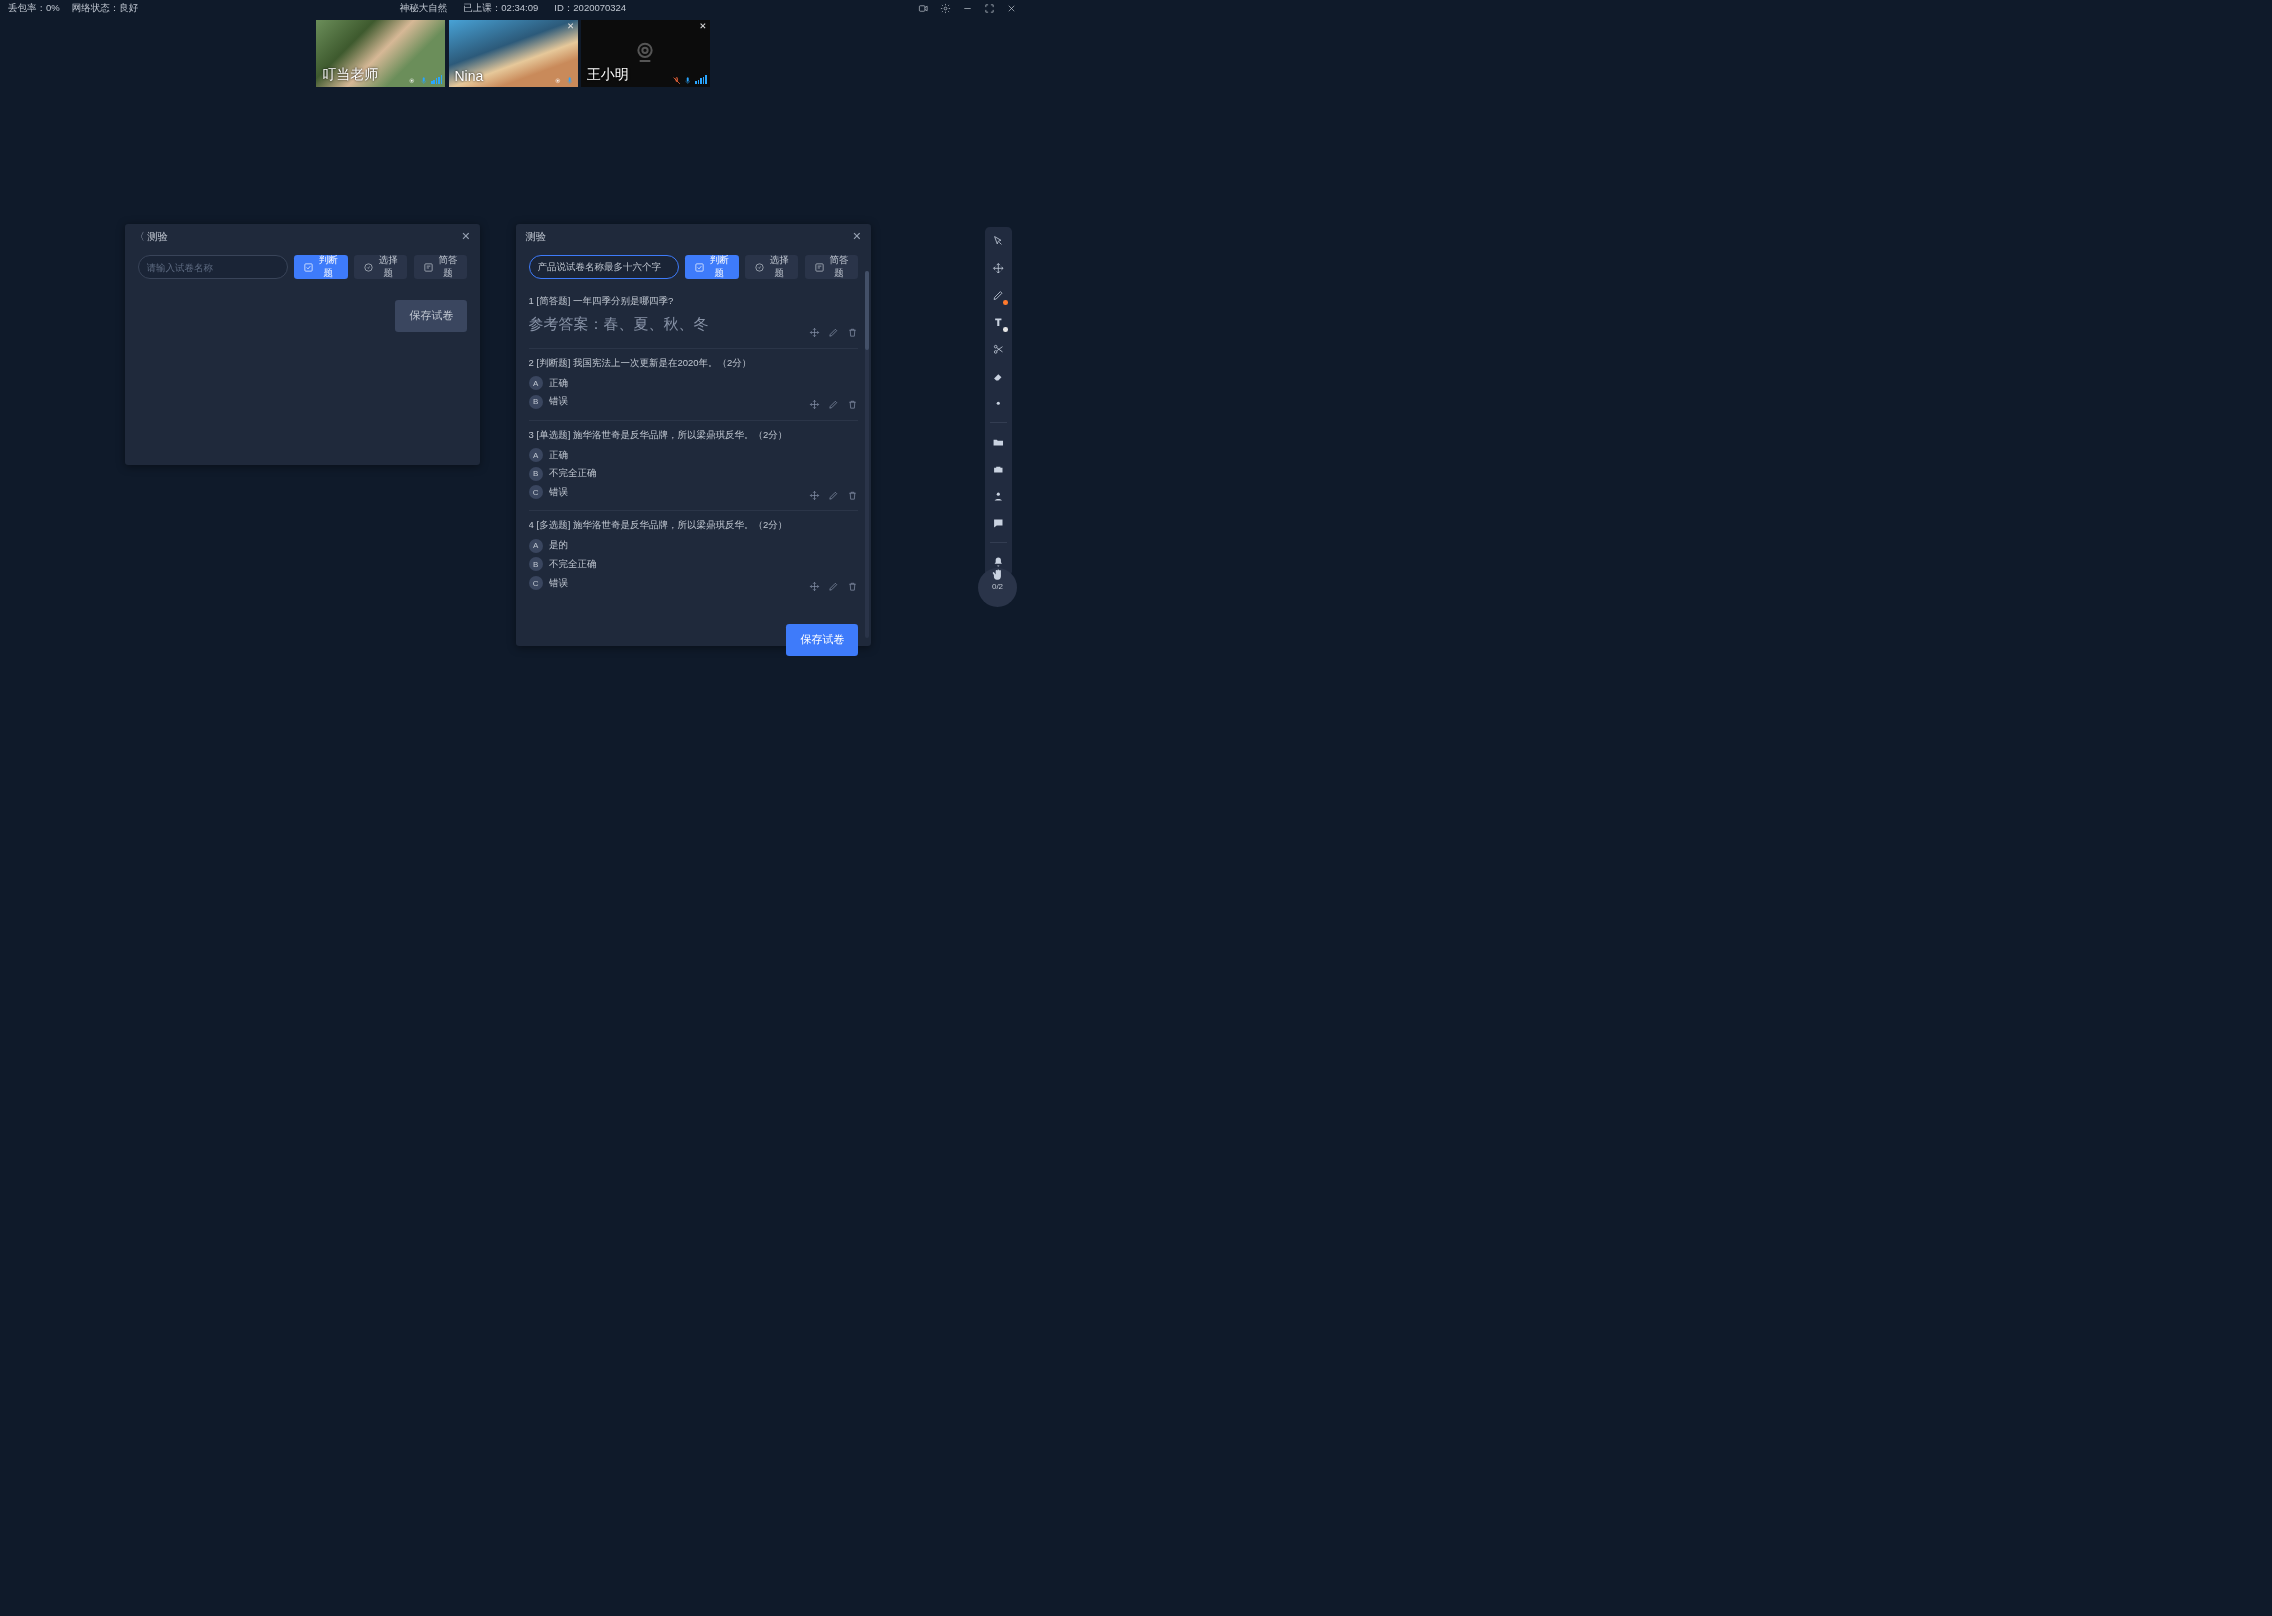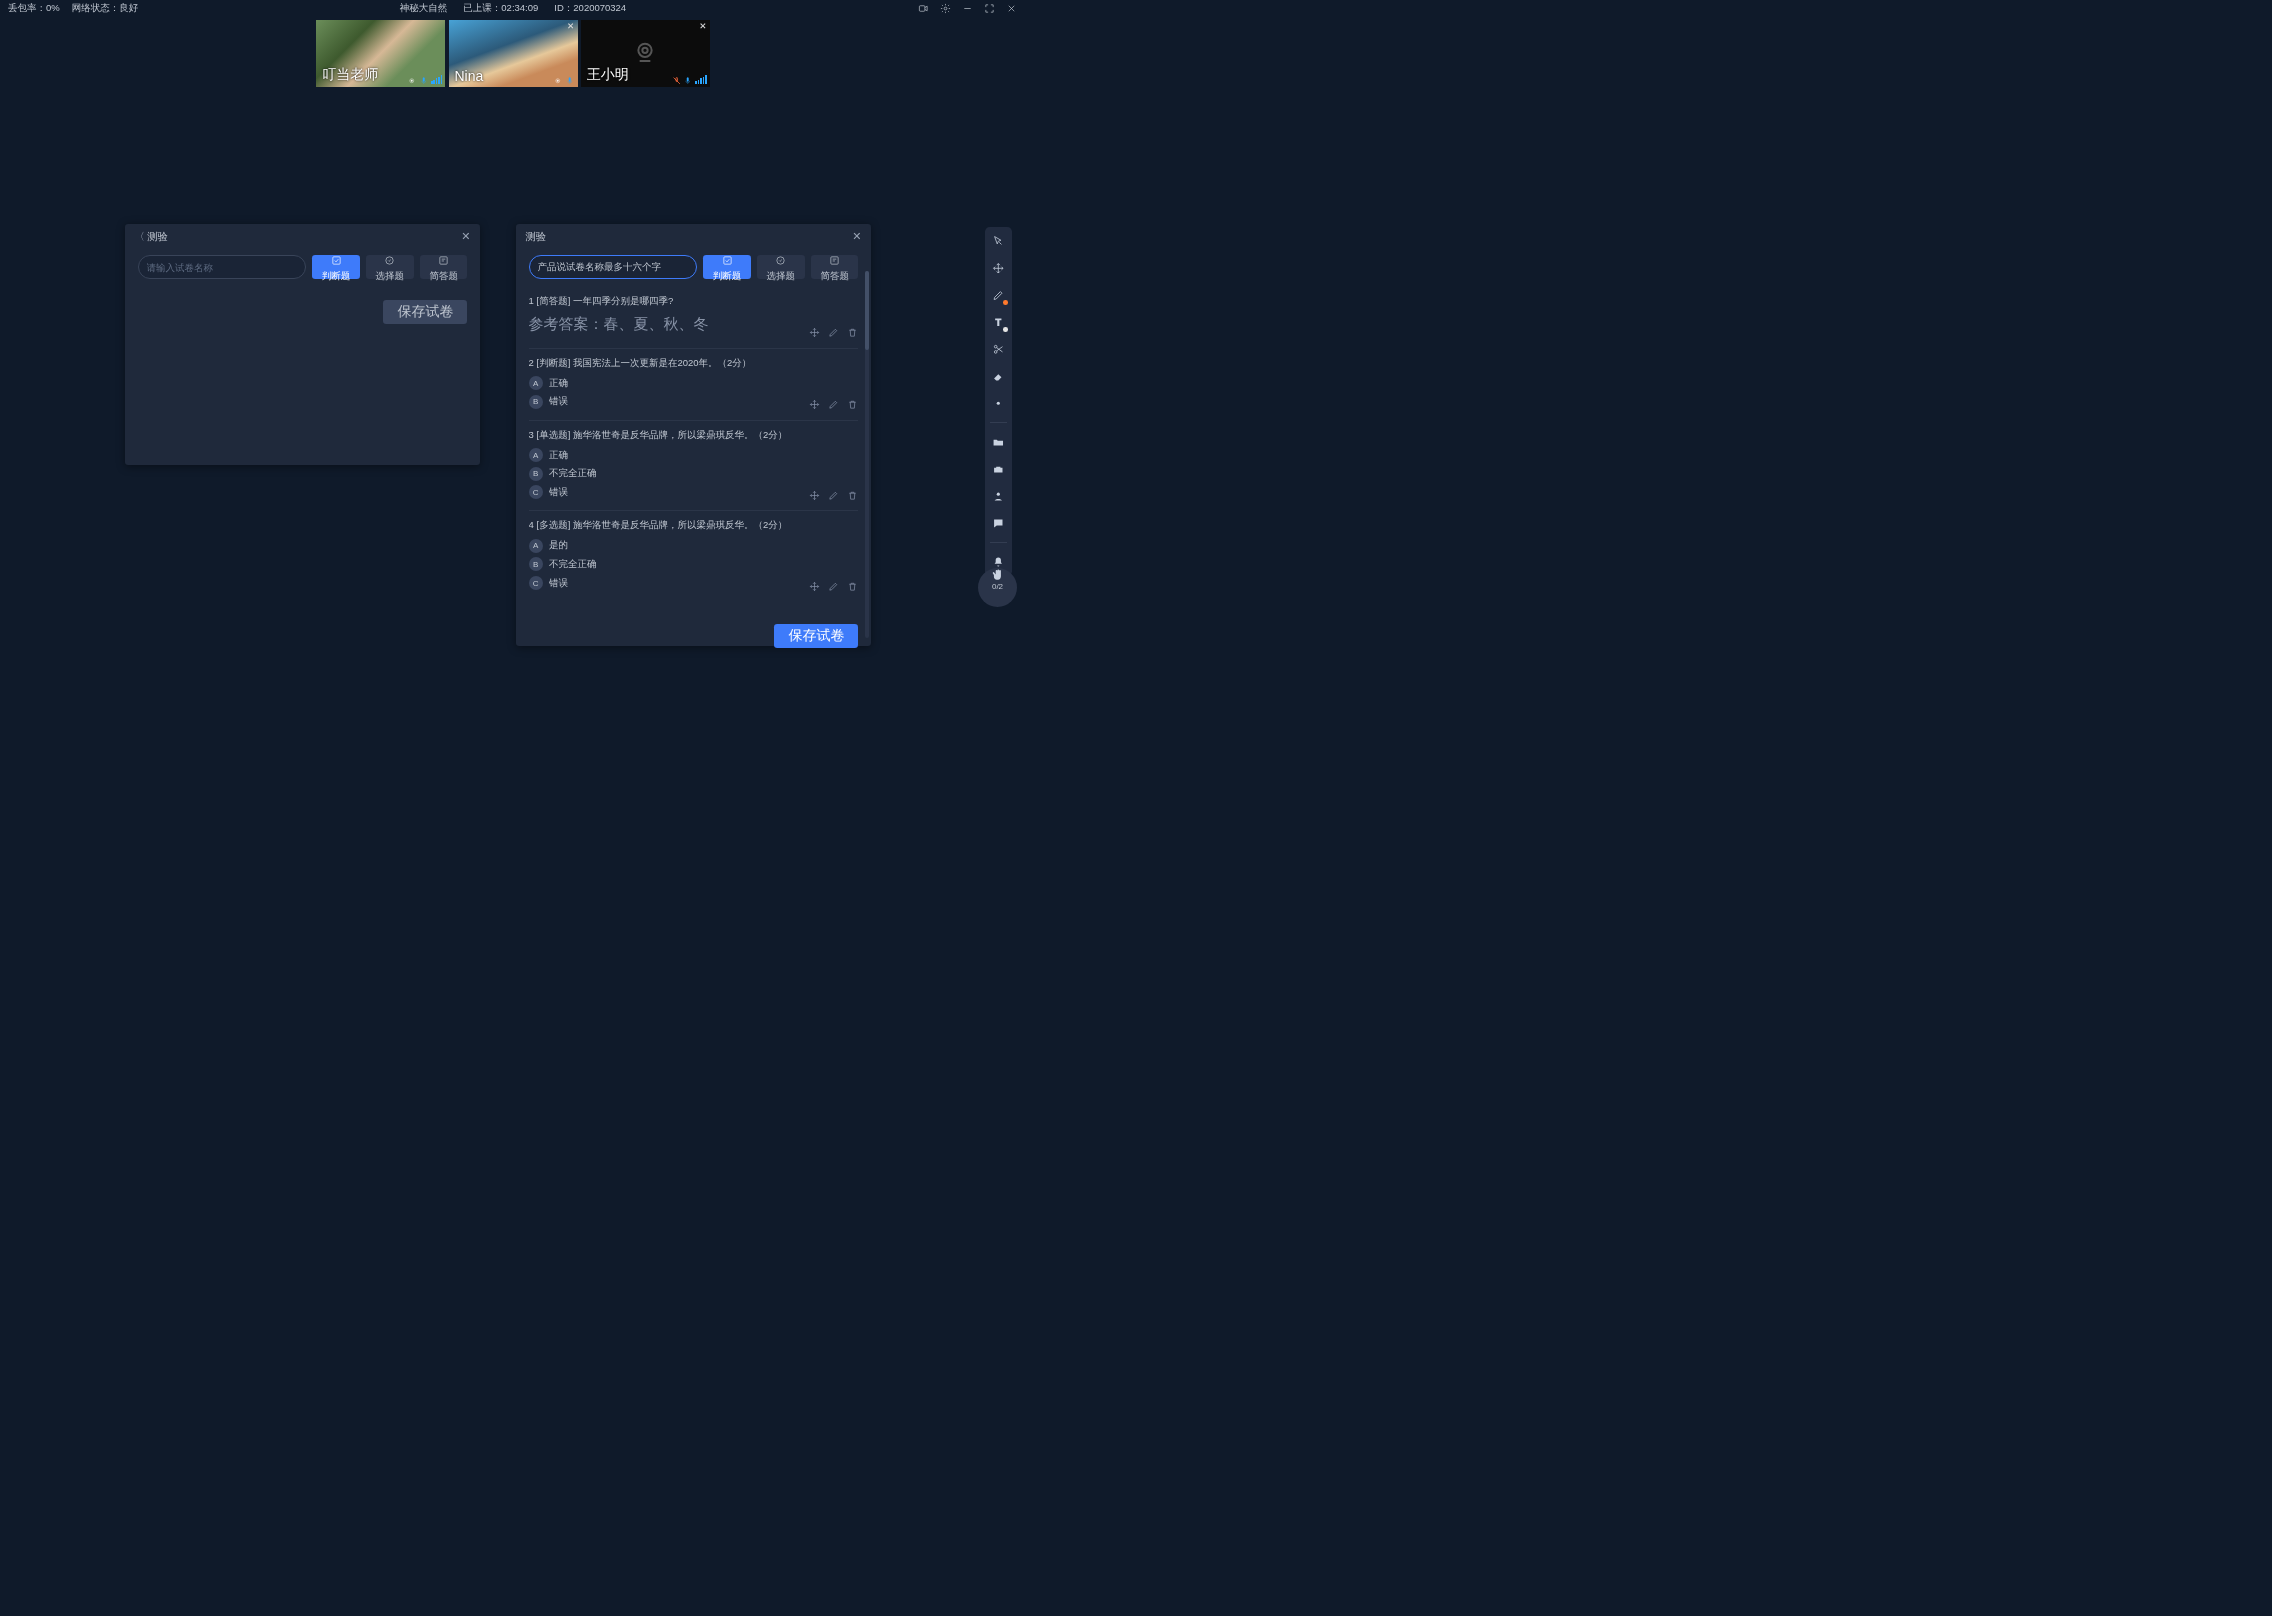--- a/index.html
+++ b/index.html
@@ -118,41 +118,40 @@
   .pill-btn {
     height: 24px;
     padding: 0 9.5px;
     border-radius: 3.2px;
     background: #2a3449;
     color: #c0c7d1;
     font-size: 9.5px;
     display:flex; align-items:center; gap:4px;
     cursor:pointer;
     border: none;
-    flex-direction: column;
   }
   .pill-btn.primary { background:#3e7bfa; color:#fff; }
   .pill-btn .mini-icon { width:11px; height:11px; }
   .pill-btn .mini-icon svg { width:11px; height:11px; fill:none; stroke:currentColor; stroke-width:1.5; }
 
   
   .empty-state {
     display:flex; flex-direction:column; align-items:center; justify-content:center;
     height: 134px; color:#8792a6; font-size:10.3px;
   }
   .empty-illus { width: 71px; height: 63px; margin-bottom: 8px; position:relative; }
   .empty-illus svg { width:100%; height:100%; stroke:#8a96ad; fill:none; stroke-width:1.5; }
 
   .panel-footer {
     display:flex; justify-content:flex-end;
     padding: 6.3px 12.6px;
   }
   .save-btn {
-    height: 24px; padding: 0 14px; border-radius:3.2px; border:none;
-    font-size:14px; cursor:pointer;
+    height: 32px; padding: 0 14px; border-radius:3.2px; border:none;
+    font-size:11px; cursor:pointer;
   }
   .save-btn.secondary { background:#3a465f; color:#c0c7d1; }
   .save-btn.primary { background:#3e7bfa; color:#fff; }
 
   
   .questions {
     overflow-y: hidden;
     height: 324px;
   }
   .question {

